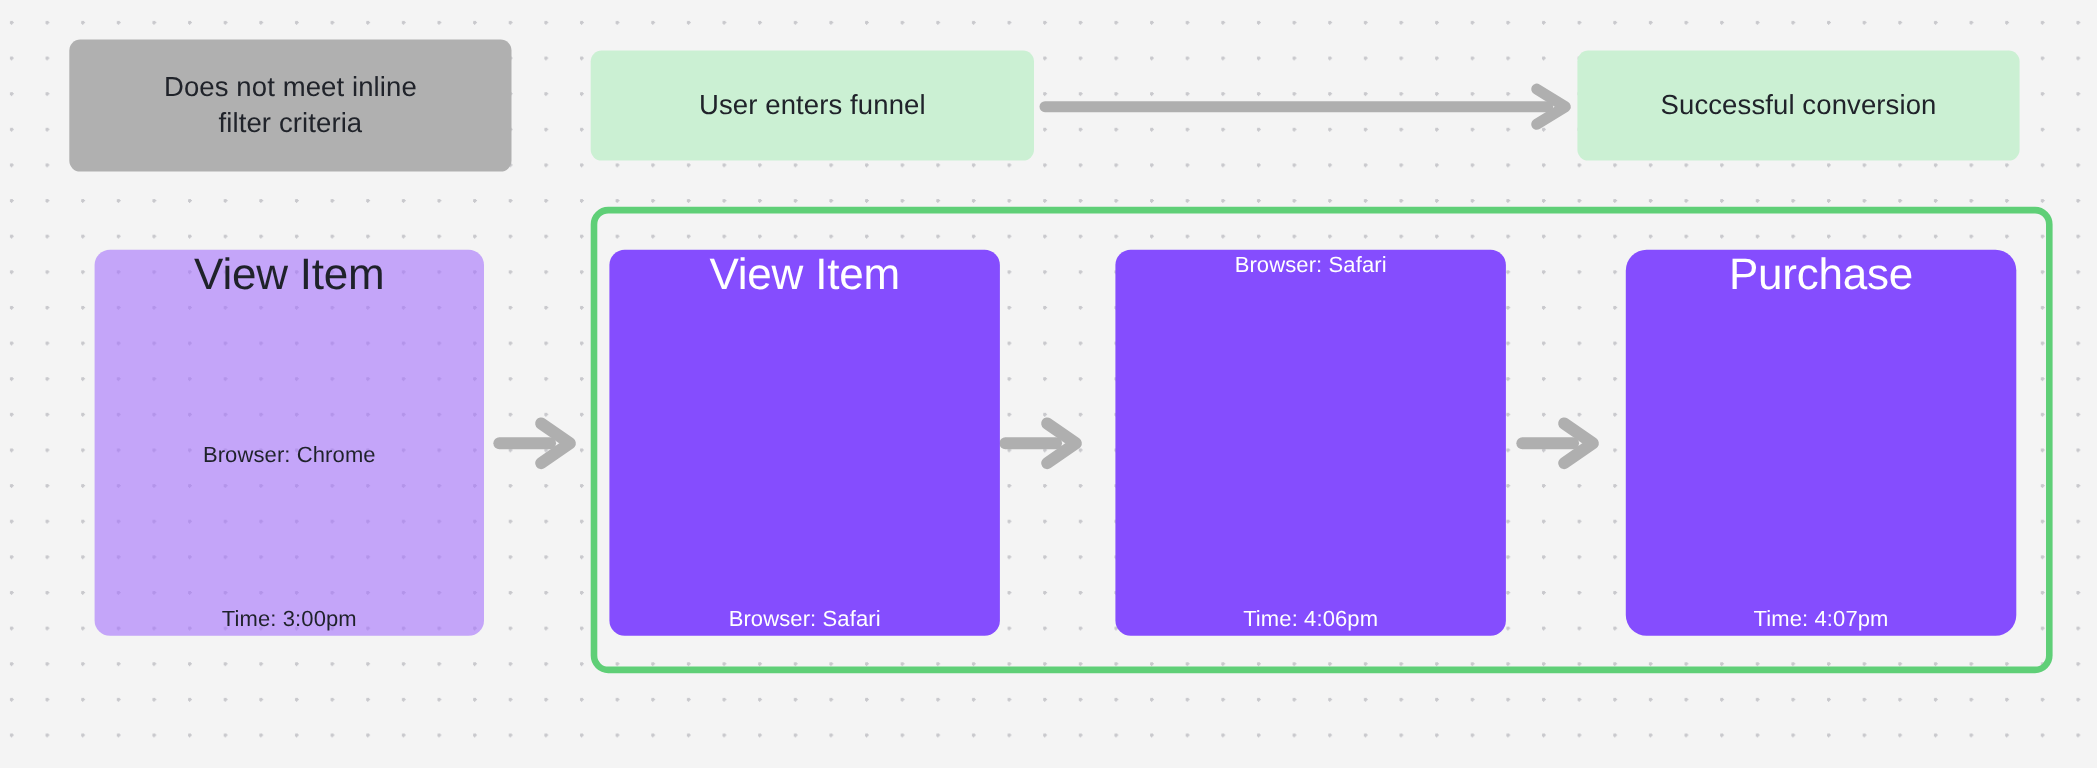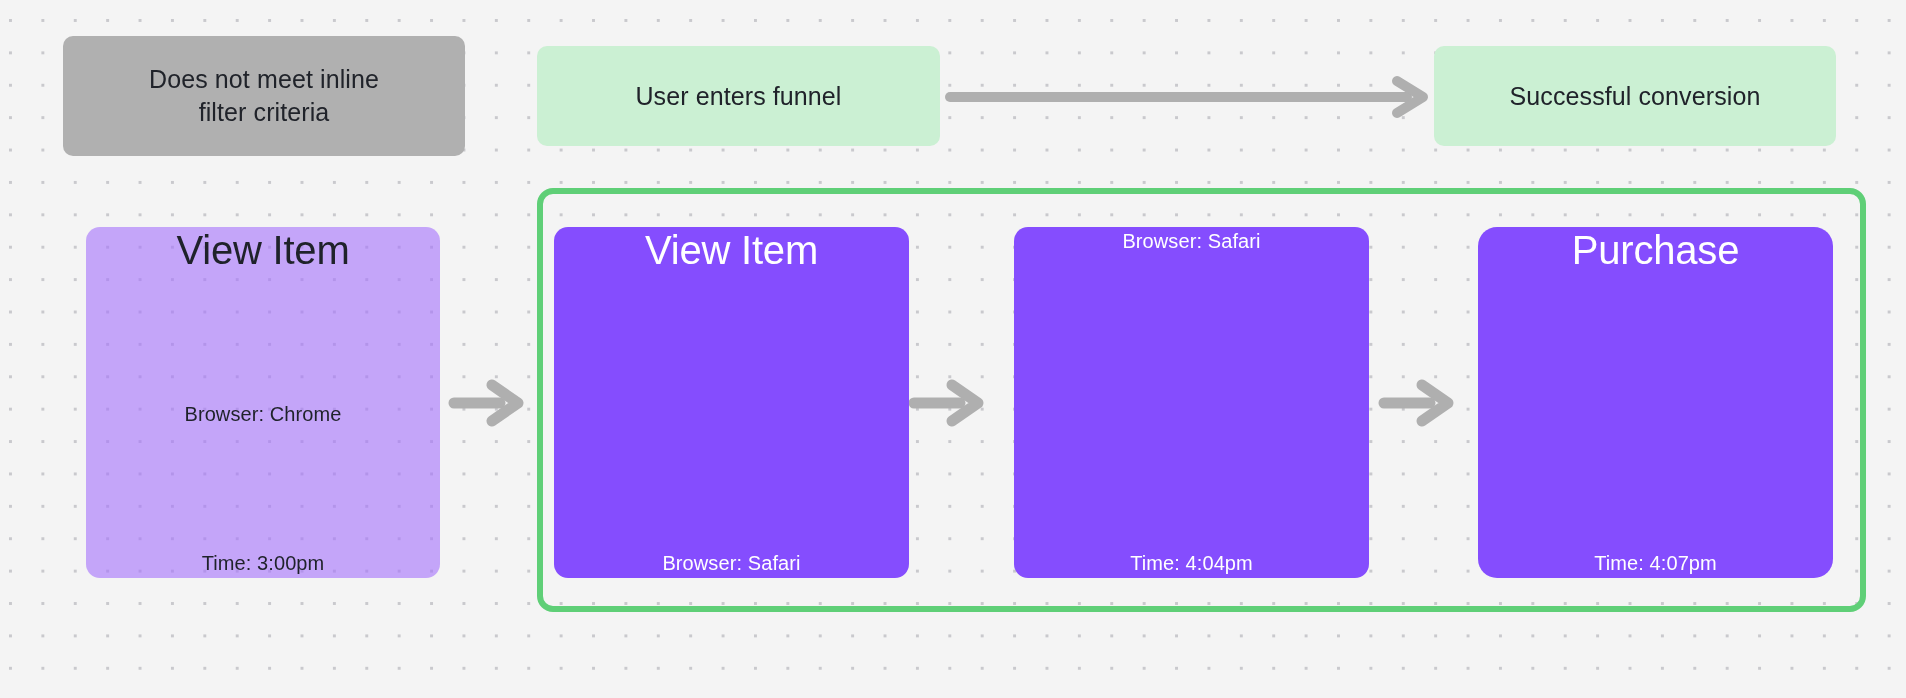--- a/index.html
+++ b/index.html
@@ -204,21 +204,21 @@
     </svg>
   </div>
 
   <div class="event-card card-funnel card-step-1">
     <div class="card-title">View Item</div>
     <div class="card-detail">Browser: Safari</div>
   </div>
 
   <div class="event-card card-funnel card-step-2">
     <div class="card-detail">Browser: Safari</div>
-    <div class="card-detail">Time: 4:04pm</div>
+    <div class="card-detail">Time: 4:06pm</div>
   </div>
 
   <div class="event-card card-funnel card-step-3">
     <div class="card-title">Purchase</div>
     <div class="card-detail">Time: 4:07pm</div>
   </div>
 
 </div>
 
 </body></html>

